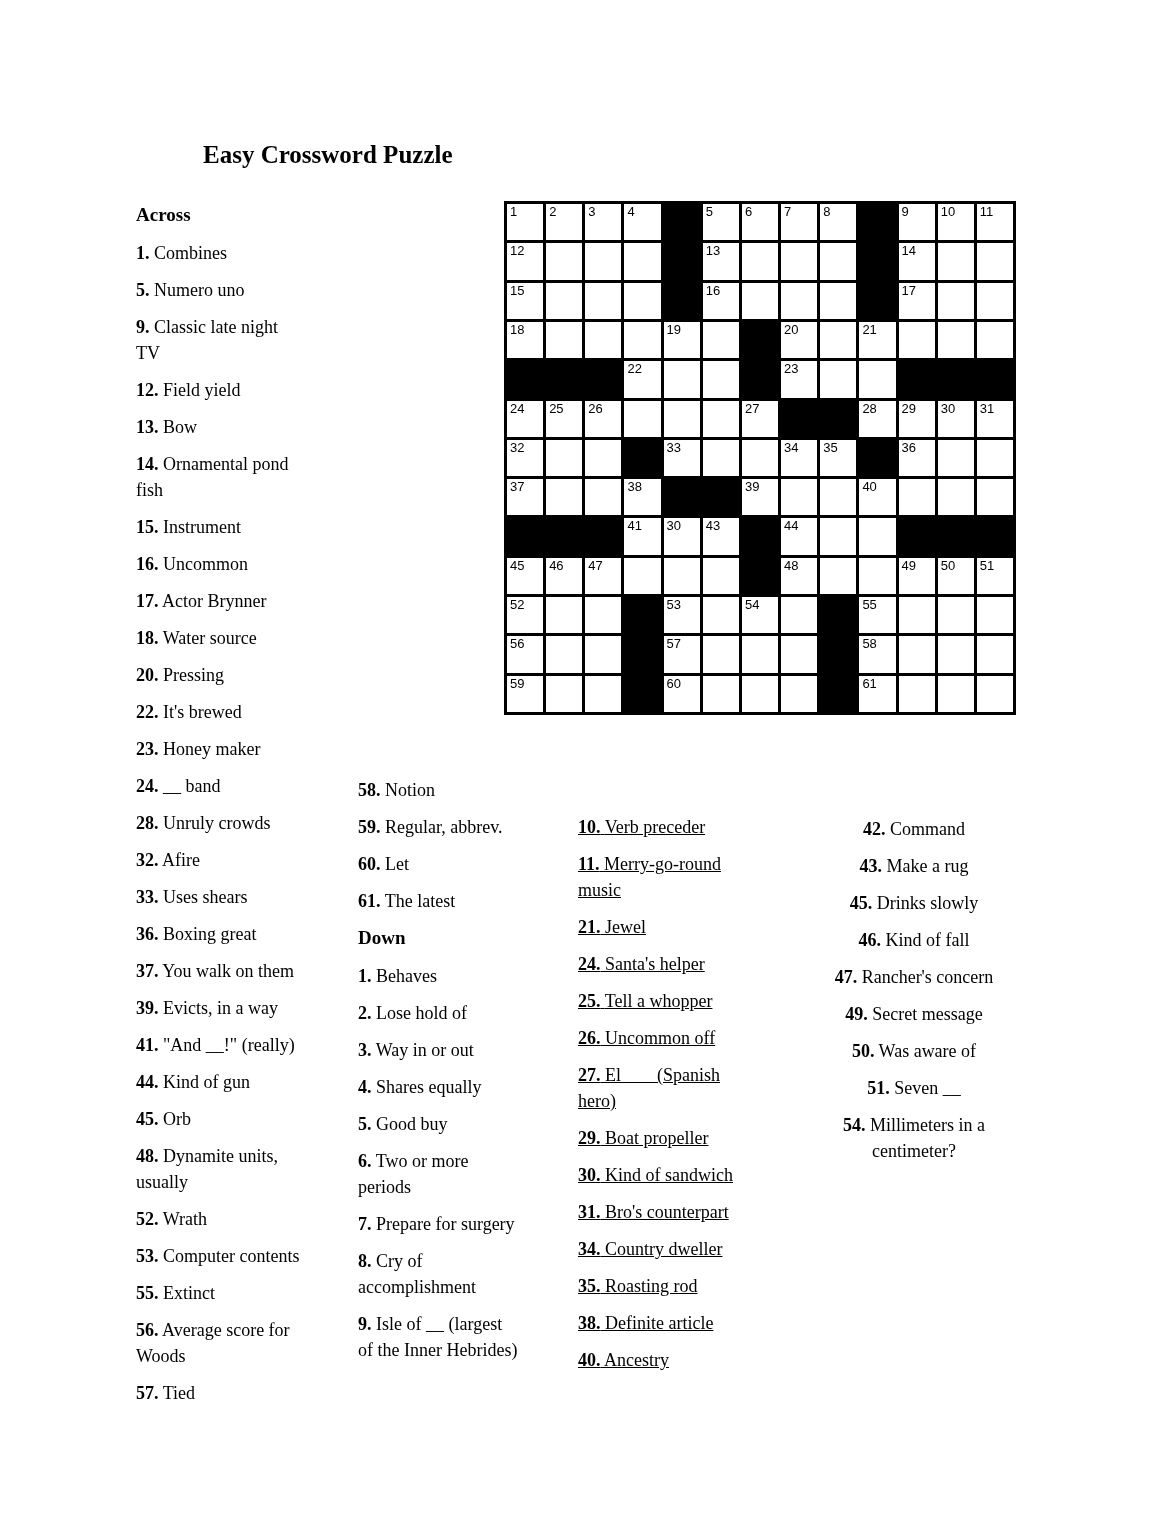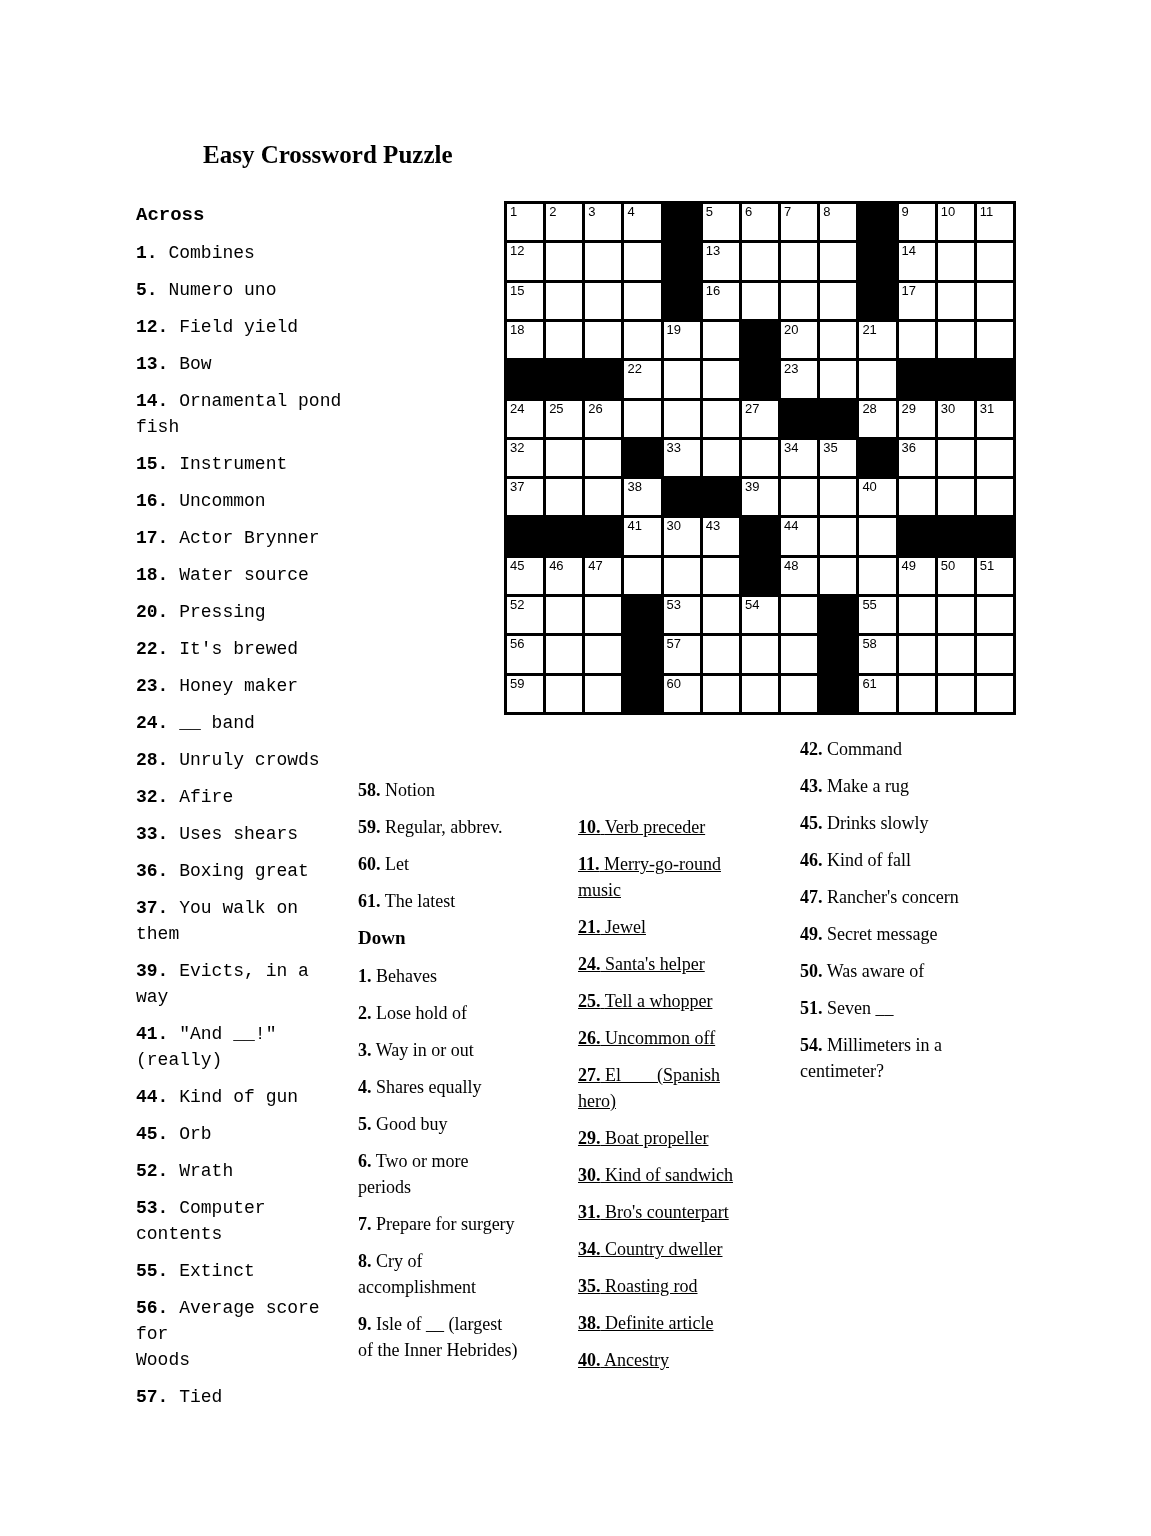--- a/index.html
+++ b/index.html
@@ -45,24 +45,24 @@
     font-family:"Liberation Sans",sans-serif;
     font-size:13px;
     line-height:1.15;
   }
   
   .col{
     position:absolute;
     font-size:18px;
     line-height:26px;
   }
-  .col1{left:136px;top:202px;width:212px;font-family:Liberation Mono, monospace;}
+  .col1{left:136px;top:202px;width:212px;}
   .col2{left:358px;top:777px;width:210px;}
   .col3{left:578px;top:814px;width:220px;text-decoration:underline;}
-  .col4{left:800px;top:736px;width:228px;}
+  .col4{left:800px;top:816px;width:228px;text-align:center;}
   .hdr{
     font-weight:bold;
     font-size:19px;
     margin:0 0 12px 0;
   }
   .hdr-down{}
   .clue{margin:0 0 11px 0;}
   .clue .t{white-space:pre-line;}
 </style>
 </head>
@@ -364,20 +364,22 @@
       <div class="cell"></div>
       <div class="cell"></div>
       <div class="cell"></div>
     </div>
 
   <div class="col col1">
     <div class="hdr">Across</div>
     <div>
         <div class="clue"><b>1.</b> <span class="t">Combines</span></div>
         <div class="clue"><b>5.</b> <span class="t">Numero uno</span></div>
+        <div class="clue"><b>9.</b> <span class="t">Classic late night
+TV</span></div>
         <div class="clue"><b>12.</b> <span class="t">Field yield</span></div>
         <div class="clue"><b>13.</b> <span class="t">Bow</span></div>
         <div class="clue"><b>14.</b> <span class="t">Ornamental pond
 fish</span></div>
         <div class="clue"><b>15.</b> <span class="t">Instrument</span></div>
         <div class="clue"><b>16.</b> <span class="t">Uncommon</span></div>
         <div class="clue"><b>17.</b> <span class="t">Actor Brynner</span></div>
         <div class="clue"><b>18.</b> <span class="t">Water source</span></div>
         <div class="clue"><b>20.</b> <span class="t">Pressing</span></div>
         <div class="clue"><b>22.</b> <span class="t">It's brewed</span></div>
@@ -385,20 +387,22 @@
         <div class="clue"><b>24.</b> <span class="t">__ band</span></div>
         <div class="clue"><b>28.</b> <span class="t">Unruly crowds</span></div>
         <div class="clue"><b>32.</b> <span class="t">Afire</span></div>
         <div class="clue"><b>33.</b> <span class="t">Uses shears</span></div>
         <div class="clue"><b>36.</b> <span class="t">Boxing great</span></div>
         <div class="clue"><b>37.</b> <span class="t">You walk on them</span></div>
         <div class="clue"><b>39.</b> <span class="t">Evicts, in a way</span></div>
         <div class="clue"><b>41.</b> <span class="t">"And __!" (really)</span></div>
         <div class="clue"><b>44.</b> <span class="t">Kind of gun</span></div>
         <div class="clue"><b>45.</b> <span class="t">Orb</span></div>
+        <div class="clue"><b>48.</b> <span class="t">Dynamite units,
+usually</span></div>
         <div class="clue"><b>52.</b> <span class="t">Wrath</span></div>
         <div class="clue"><b>53.</b> <span class="t">Computer contents</span></div>
         <div class="clue"><b>55.</b> <span class="t">Extinct</span></div>
         <div class="clue"><b>56.</b> <span class="t">Average score for
 Woods</span></div>
         <div class="clue"><b>57.</b> <span class="t">Tied</span></div>
       </div>
   </div>
 
   <div class="col col2">

